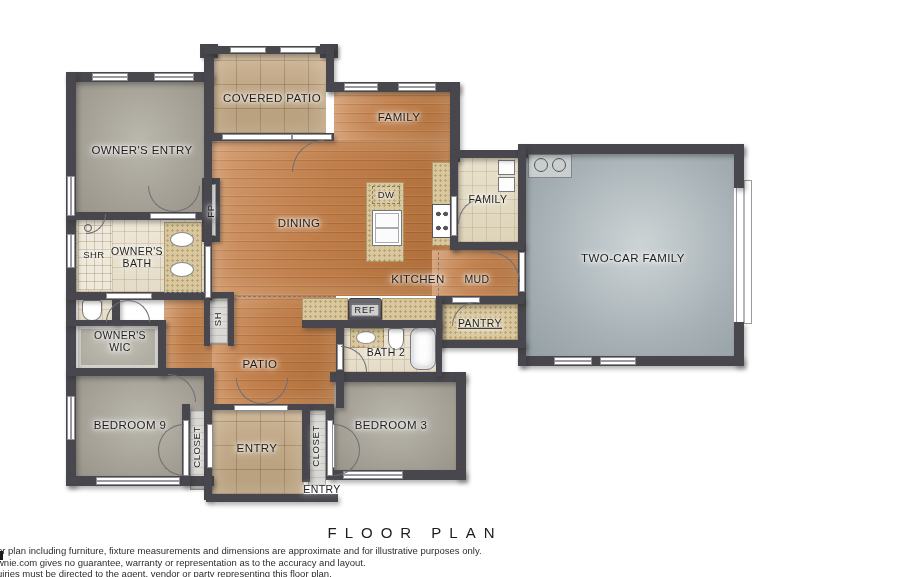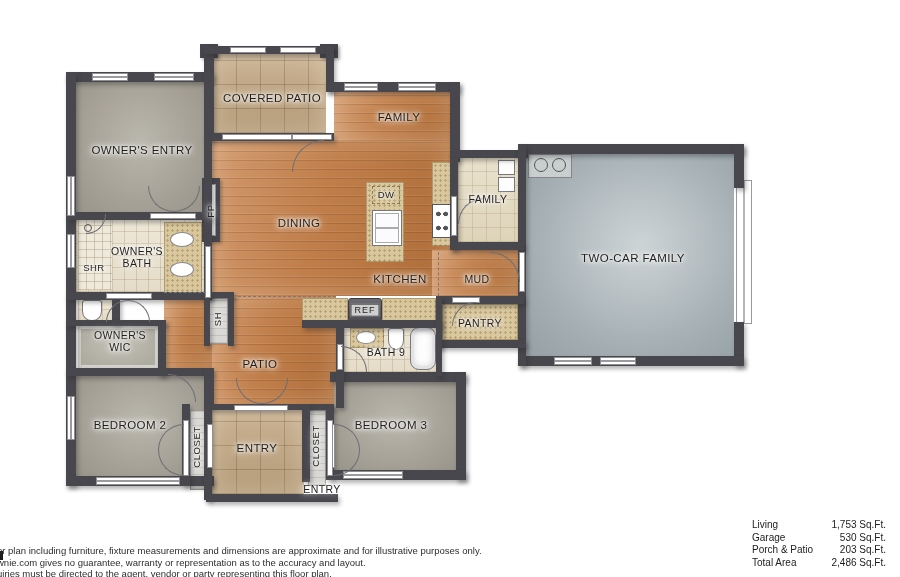--- a/index.html
+++ b/index.html
@@ -238,58 +238,41 @@
       <div class="arc tl" style="left: 452px; top: 302px; width: 24px; height: 24px;"></div>
       <div class="arc br" style="left: 86px; top: 214px; width: 20px; height: 20px;"></div>
       <div class="arc tr" style="left: 168px; top: 374px; width: 28px; height: 28px;"></div>
       <div class="lbl room" style="left: 142px; top: 151px; width: auto; height: auto;">OWNER'S ENTRY</div>
       <div class="lbl room" style="left: 272px; top: 99px; width: auto; height: auto;">COVERED PATIO</div>
       <div class="lbl room" style="left: 399px; top: 118px; width: auto; height: auto;">FAMILY</div>
       <div class="lbl room" style="left: 299px; top: 224px; width: auto; height: auto;">DINING</div>
       <div class="lbl room-sm" style="left: 488px; top: 199px; width: auto; height: auto;">FAMILY</div>
       <div class="lbl room" style="left: 633px; top: 259px; width: auto; height: auto;">TWO-CAR FAMILY</div>
       <div class="lbl tag" style="left: 386px; top: 195px; width: auto; height: auto;">DW</div>
-      <div class="lbl tag" style="left: 94px; top: 268px; width: auto; height: auto;">SHR</div>
+      <div class="lbl tag" style="left: 94px; top: 255px; width: auto; height: auto;">SHR</div>
       <div class="lbl room-sm" style="left: 137px; top: 257px; width: auto; height: auto;">OWNER'S
 BATH</div>
-      <div class="lbl room" style="left: 400px; top: 280px; width: auto; height: auto;">KITCHEN</div>
+      <div class="lbl room" style="left: 418px; top: 280px; width: auto; height: auto;">KITCHEN</div>
       <div class="lbl room-sm" style="left: 477px; top: 279px; width: auto; height: auto;">MUD</div>
       <div class="lbl vtag" style="left: 211px; top: 211px; width: auto; height: auto;">FP</div>
       <div class="lbl room-sm" style="left: 120px; top: 341px; width: auto; height: auto;">OWNER'S
 WIC</div>
-      <div class="lbl room-sm" style="left: 480px; top: 323px; width: auto; height: auto;">PANTRY</div>
+      <div class="lbl room-sm" style="left: 480px; top: 323px; width: auto; height: auto; text-decoration: underline;">PANTRY</div>
       <div class="lbl ref" style="left: 365px; top: 310px; width: auto; height: auto;">REF</div>
       <div class="lbl vtag" style="left: 218px; top: 319px; width: auto; height: auto;">SH</div>
       <div class="lbl room" style="left: 260px; top: 365px; width: auto; height: auto;">PATIO</div>
-      <div class="lbl room-sm" style="left: 386px; top: 352px; width: auto; height: auto;">BATH 9</div>
-      <div class="lbl room" style="left: 130px; top: 426px; width: auto; height: auto;">BEDROOM 2</div>
+      <div class="lbl room-sm" style="left: 386px; top: 352px; width: auto; height: auto;">BATH 2</div>
+      <div class="lbl room" style="left: 130px; top: 426px; width: auto; height: auto;">BEDROOM 9</div>
       <div class="lbl vtag" style="left: 197px; top: 447px; width: auto; height: auto;">CLOSET</div>
       <div class="lbl room" style="left: 257px; top: 449px; width: auto; height: auto;">ENTRY</div>
       <div class="lbl vtag" style="left: 316px; top: 446px; width: auto; height: auto;">CLOSET</div>
       <div class="lbl room" style="left: 391px; top: 426px; width: auto; height: auto;">BEDROOM 3</div>
       <div class="lbl room-sm" style="left: 322px; top: 489px; width: auto; height: auto;">ENTRY</div>
     </div>
 
+  <div class="title">FLOOR PLAN</div>
 
   <div class="cutmark"></div>
   <div class="disc" style="top:545px">or plan including furniture, fixture measurements and dimensions are approximate and for illustrative purposes only.</div>
   <div class="disc" style="top:557px">wnie.com gives no guarantee, warranty or representation as to the accuracy and layout.</div>
   <div class="disc" style="top:568px">uiries must be directed to the agent, vendor or party representing this floor plan.</div>
 
-  <div class="areas">
-    <div class="area-row">
-      <span>Living</span>
-      <span>1,753 Sq.Ft.</span>
-    </div>
-    <div class="area-row">
-      <span>Garage</span>
-      <span>530 Sq.Ft.</span>
-    </div>
-    <div class="area-row">
-      <span>Porch &amp; Patio</span>
-      <span>203 Sq.Ft.</span>
-    </div>
-    <div class="area-row">
-      <span>Total Area</span>
-      <span>2,486 Sq.Ft.</span>
-    </div>
-  </div>
 </div>
 
 </body></html>

